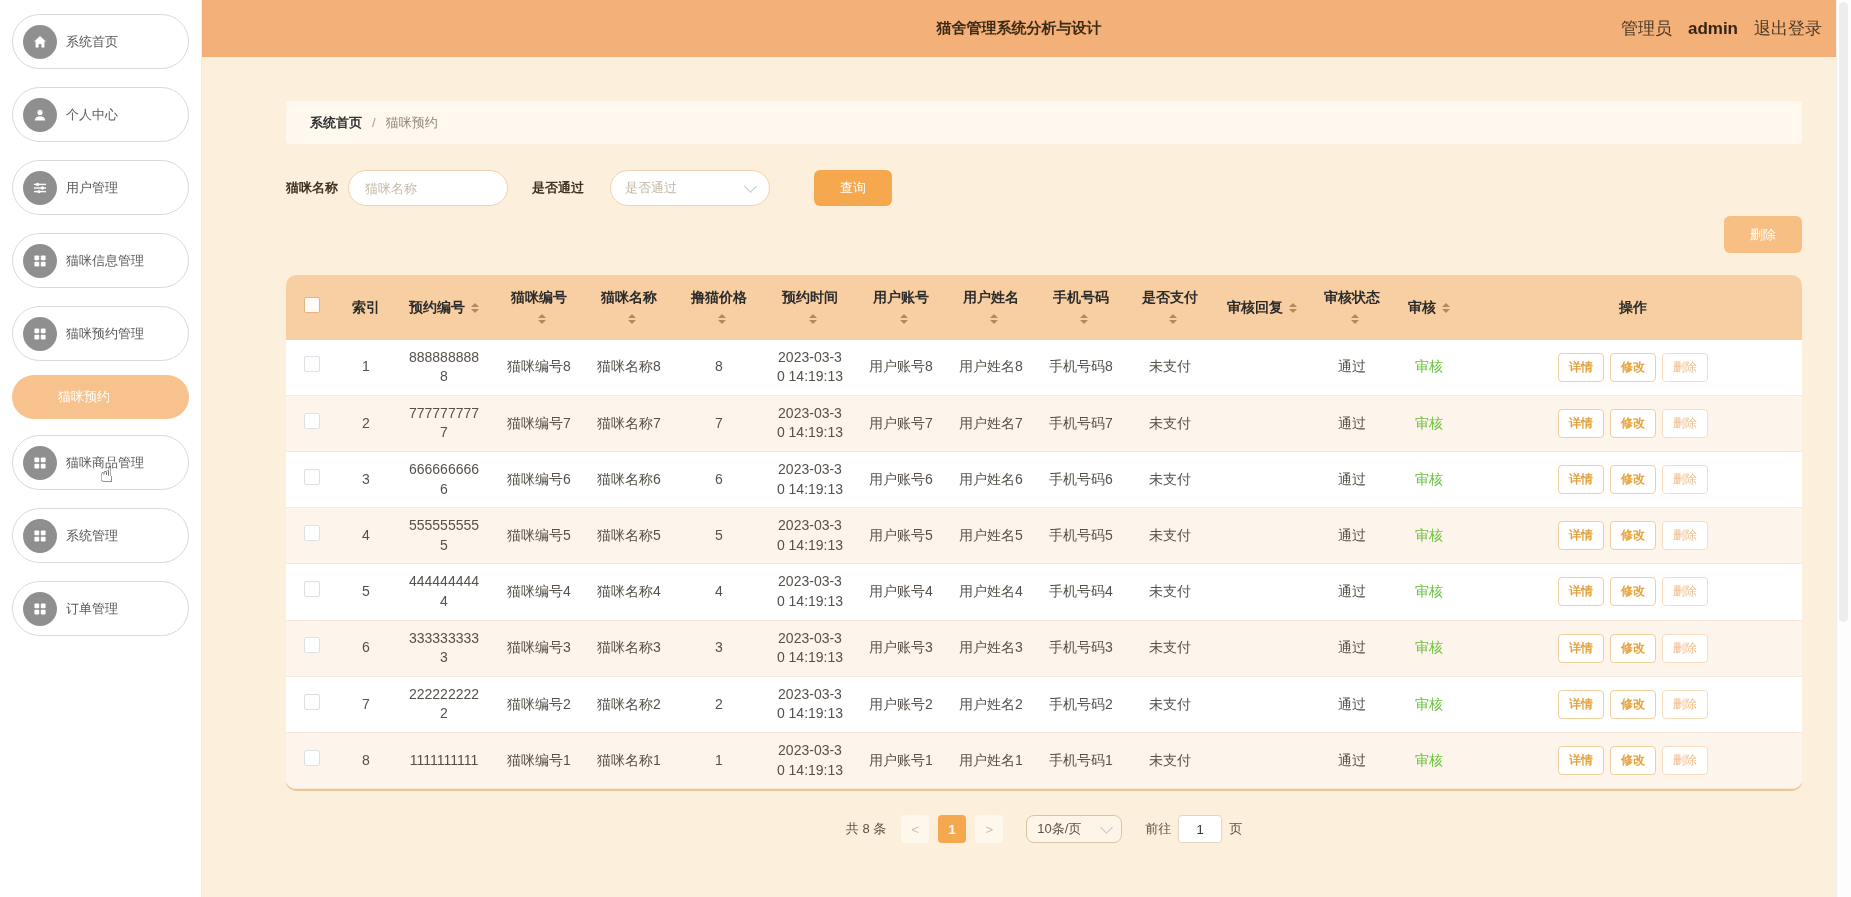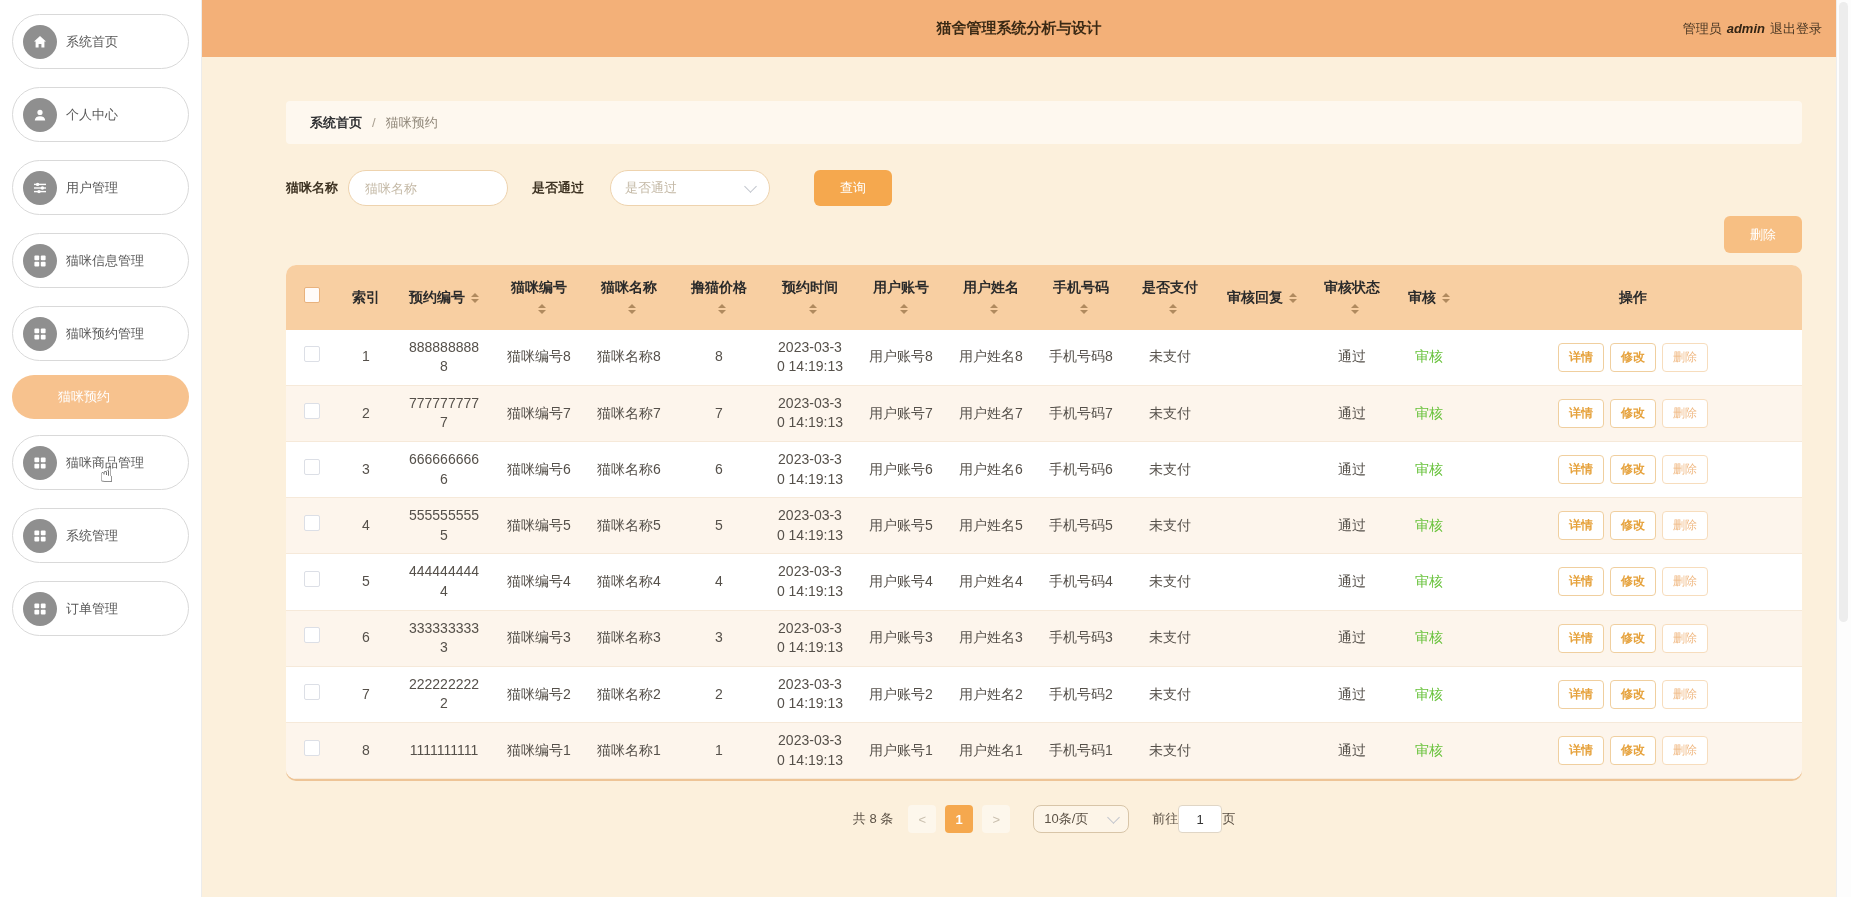--- a/index.html
+++ b/index.html
@@ -22,22 +22,22 @@
   .side-label{white-space:nowrap;}
   .cursor-glyph{position:absolute;left:100px;top:462px;font-size:22px;color:#1c1c1c;
     text-shadow:0 0 2px #fff;pointer-events:none;z-index:9;}
 
   
   .main{flex:1;display:flex;flex-direction:column;position:relative;min-width:0;}
   .topbar{height:57px;flex:none;background:#f3b078;position:relative;display:flex;align-items:center;}
   .topbar-title{position:absolute;left:0;right:0;text-align:center;font-size:15px;
     font-weight:700;color:#3b2a15;}
   .topbar-user{margin-left:auto;position:relative;z-index:1;display:flex;align-items:center;
-    gap:5px;padding-right:14px;font-size:13px;color:#4a3723;}
-  .topbar-user .uname{font-weight:700;color:#332414;font-style:italic;}
+    gap:16px;padding-right:14px;font-size:17px;color:#4a3723;}
+  .topbar-user .uname{font-weight:700;color:#332414;}
   .logout{cursor:pointer;}
 
   
   .content{flex:1;position:relative;padding:0 34px 0 84px;box-sizing:border-box;
     background:#fcf0dc;overflow:hidden;}
   .bg-wedge{position:absolute;inset:0;background:#f8e0bf;
     clip-path:polygon(0 66%,100% 8%,100% 84%,54% 100%,0 100%);pointer-events:none;z-index:0;}
   .content>*{position:relative;z-index:1;}
 
   .breadcrumb{margin-top:44px;height:43px;background:rgba(255,255,255,.55);border-radius:4px;
@@ -58,21 +58,21 @@
   .chev{width:8px;height:8px;border-right:1.5px solid #c0c4cc;border-bottom:1.5px solid #c0c4cc;
     transform:rotate(45deg);margin-top:-4px;flex:none;}
   .search-btn{margin-left:34px;width:78px;height:36px;border:none;border-radius:6px;
     background:#f5a84e;color:#fff;font-size:13px;cursor:pointer;}
 
   .toolbar{display:flex;justify-content:flex-end;margin-top:10px;}
   .delete-btn{width:78px;height:37px;border:none;border-radius:6px;background:#f7bf83;
     color:#fff;font-size:13px;cursor:pointer;}
 
   
-  .table-card{margin-top:12px;background:#fff;border-radius:10px;overflow:hidden;
+  .table-card{margin-top:22px;background:#fff;border-radius:10px;overflow:hidden;
     box-shadow:0 2px 0 rgba(226,160,92,.55);}
   table{width:100%;border-collapse:collapse;table-layout:fixed;}
   thead th{background:#f8cfa2;font-size:14px;font-weight:600;color:#2b2b2b;text-align:center;
     vertical-align:middle;padding:12px 12px;line-height:1.45;word-break:break-all;}
   tbody td{font-size:14px;color:#55504a;text-align:center;vertical-align:middle;
     padding:8px 12px;border-bottom:1px solid #f6e9d9;word-break:break-all;line-height:1.4;background:#fff;}
   tbody tr:nth-child(even) td{background:#fdf5ec;}
   .checkbox{width:14px;height:14px;border:1px solid #dcdfe6;border-radius:2px;background:#fff;
     display:inline-block;cursor:pointer;}
   thead .checkbox{border-color:#e8b27d;background:rgba(255,255,255,.92);}
@@ -91,21 +91,21 @@
   .pagination{display:flex;align-items:center;justify-content:center;gap:9px;margin-top:26px;
     font-size:13px;color:#5c5246;}
   .pg-total{margin-right:6px;}
   .pg-btn{width:28px;height:28px;border-radius:4px;background:rgba(255,255,255,.45);
     display:flex;align-items:center;justify-content:center;color:#c9bfae;cursor:pointer;}
   .pg-page{width:28px;height:28px;border-radius:4px;background:#f5a84e;color:#fff;font-weight:600;
     display:flex;align-items:center;justify-content:center;cursor:pointer;}
   .pg-size{min-width:96px;height:28px;border:1px solid #d8c5a8;border-radius:8px;
     background:rgba(255,255,255,.35);display:flex;align-items:center;justify-content:space-between;
     padding:0 10px;box-sizing:border-box;margin-left:14px;cursor:pointer;}
-  .pg-goto{display:flex;align-items:center;margin-left:14px;}
+  .pg-goto{display:flex;align-items:center;gap:7px;margin-left:14px;}
   .goto-input{width:44px;height:28px;border:1px solid #e0d6c6;border-radius:4px;background:#fff;
     text-align:center;font-size:13px;color:#333;box-sizing:border-box;outline:none;}
 
   
   .scrollbar{width:14px;flex:none;background:#fdfdfd;border-left:1px solid #eeeeee;position:relative;z-index:6;}
   .scroll-thumb{position:absolute;top:2px;left:2px;width:9px;height:620px;background:#ededed;border-radius:5px;}
 </style>
 </head>
 <body>
 

